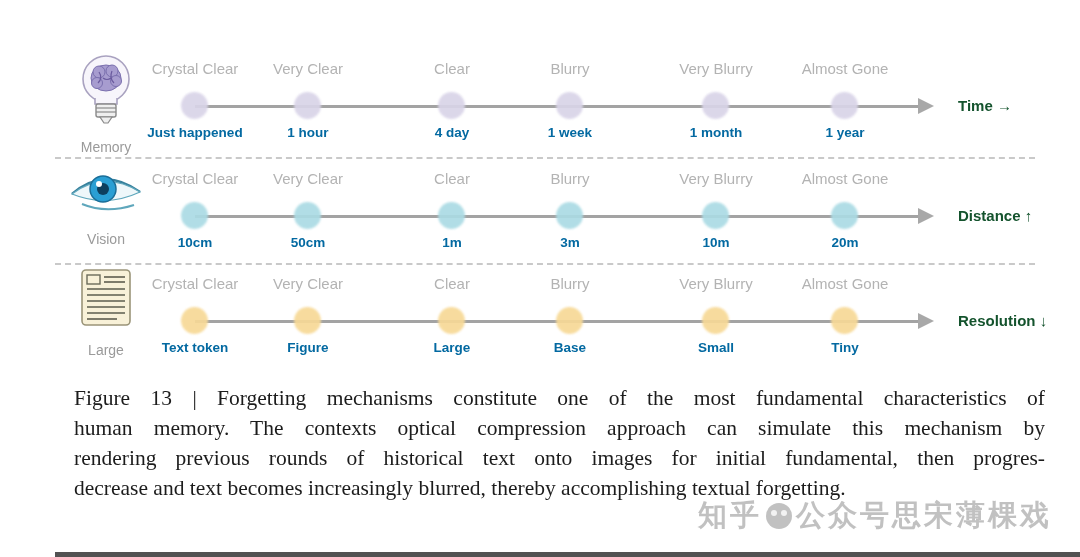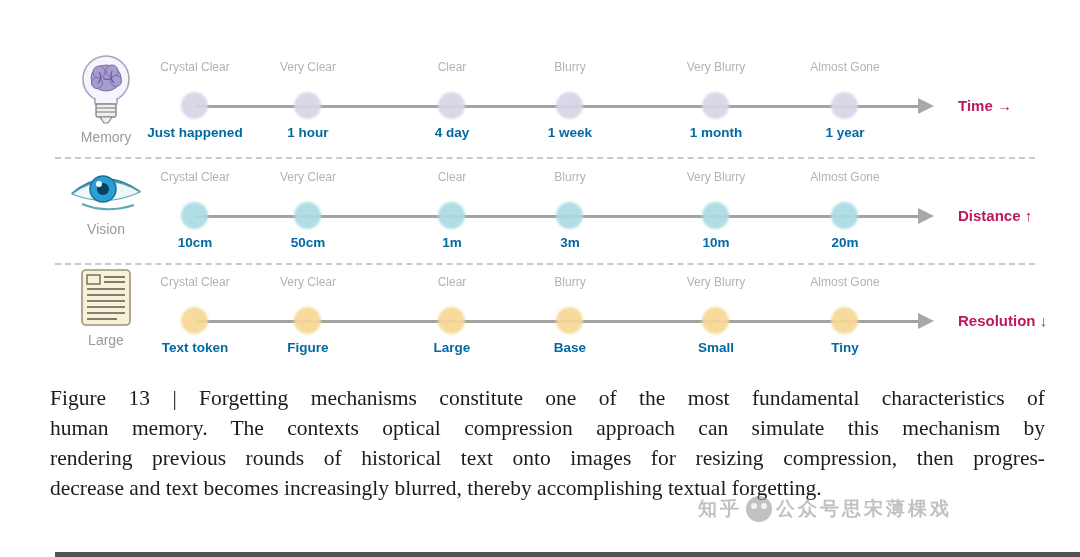--- a/index.html
+++ b/index.html
@@ -8,47 +8,47 @@
     font-family:"Liberation Sans", sans-serif;
   }
   
   .row{position:absolute;left:0;width:1080px;height:102px;}
   .row-memory{top:52px;}
   .row-vision{top:162px;}
   .row-text{top:267px;}
 
   .icon-block{position:absolute;left:58px;top:0;width:96px;height:100%;text-align:center;}
   .icon-block svg{display:block;margin:0 auto;}
-  .icon-label{color:#9a9a9a;font-size:14px;margin-top:3px;}
+  .icon-label{color:#9a9a9a;font-size:14px;margin-top:13px;}
 
   .tline{position:absolute;left:195px;top:53px;width:725px;height:3px;background:#a3a3a3;z-index:1;}
   .arrowhead{position:absolute;left:918px;top:46px;width:0;height:0;z-index:1;
     border-left:16px solid #a8a8a8;border-top:8px solid transparent;border-bottom:8px solid transparent;}
-  .axis-label{position:absolute;left:958px;top:45px;color:#be185d;font-size:15px;font-weight:600;white-space:nowrap;z-index:2;}
+  .axis-label{position:absolute;left:958px;top:45px;color:#14532d;font-size:15px;font-weight:600;white-space:nowrap;z-index:2;}
 
   .stop{position:absolute;top:0;width:134px;margin-left:-67px;height:100%;text-align:center;}
   .p1{left:195px}.p2{left:308px}.p3{left:452px}.p4{left:570px}.p5{left:716px}.p6{left:845px}
-  .q{position:absolute;top:8px;left:0;width:100%;color:#b3b3b3;font-size:12px;}
+  .q{position:absolute;top:8px;left:0;width:100%;color:#b3b3b3;font-size:15px;}
   .dot{position:absolute;top:40px;left:50%;width:27px;height:27px;margin-left:-14px;border-radius:50%;
        z-index:2;opacity:.92;filter:blur(1px);}
   .v{position:absolute;top:73px;left:0;width:100%;color:#0369a1;font-size:13.5px;font-weight:700;}
 
   .sep{position:absolute;left:55px;width:980px;border-top:2px dashed #c9c9c9;height:0;}
   .sep1{top:157px;}
   .sep2{top:263px;}
 
   
   .caption{position:absolute;left:50px;top:383px;width:995px;
     font-family:"Liberation Serif", serif;font-size:21.5px;line-height:30px;color:#1c1c1c;}
-  .cap-line{text-align:justify;text-align-last:justify;white-space:normal;}
+  .cap-line{text-align:justify;text-align-last:justify;white-space:normal;margin-left:24px;}
   .cap-line.last{text-align:center;text-align-last:left;}
 
   
   .watermark{position:absolute;left:698px;top:496px;z-index:5;display:flex;align-items:center;
-    color:#8f8f8f;opacity:.55;font-size:19px;font-weight:600;letter-spacing:3px;white-space:nowrap;}
+    color:#8f8f8f;opacity:.55;font-size:29px;font-weight:600;letter-spacing:3px;white-space:nowrap;}
   .wm-logo{width:26px;height:26px;border-radius:50%;background:#8f8f8f;position:relative;margin:0 4px;flex:0 0 auto;}
   .wm-logo:before{content:"";position:absolute;left:5px;top:7px;width:6px;height:6px;border-radius:50%;background:#e8e8e8;}
   .wm-logo:after{content:"";position:absolute;right:5px;top:7px;width:6px;height:6px;border-radius:50%;background:#e8e8e8;}
 
   .bottom-bar{position:absolute;left:55px;right:0;bottom:0;height:5px;background:#343434;opacity:.85;}
 </style>
 </head>
 <body>
 
 <div class="fig">
@@ -218,21 +218,21 @@
     <div class="stop p6">
       <div class="q">Almost Gone</div>
       <div class="dot" style="background: rgb(247, 217, 150);"></div>
       <div class="v">Tiny</div>
     </div>
   </div>
 
   <div class="caption">
     <div class="cap-line">Figure 13 | Forgetting mechanisms constitute one of the most fundamental characteristics of</div>
     <div class="cap-line">human memory. The contexts optical compression approach can simulate this mechanism by</div>
-    <div class="cap-line">rendering previous rounds of historical text onto images for resizing compression, then progres-</div>
+    <div class="cap-line">rendering previous rounds of historical text onto images for initial fundamental, then progres-</div>
     <div class="cap-line last">decrease and text becomes increasingly blurred, thereby accomplishing textual forgetting.</div>
   </div>
 
   <div class="watermark">
     <span>知乎</span>
     <span class="wm-logo"></span>
     <span>公众号思宋薄棵戏</span>
   </div>
 
   <div class="bottom-bar"></div>

